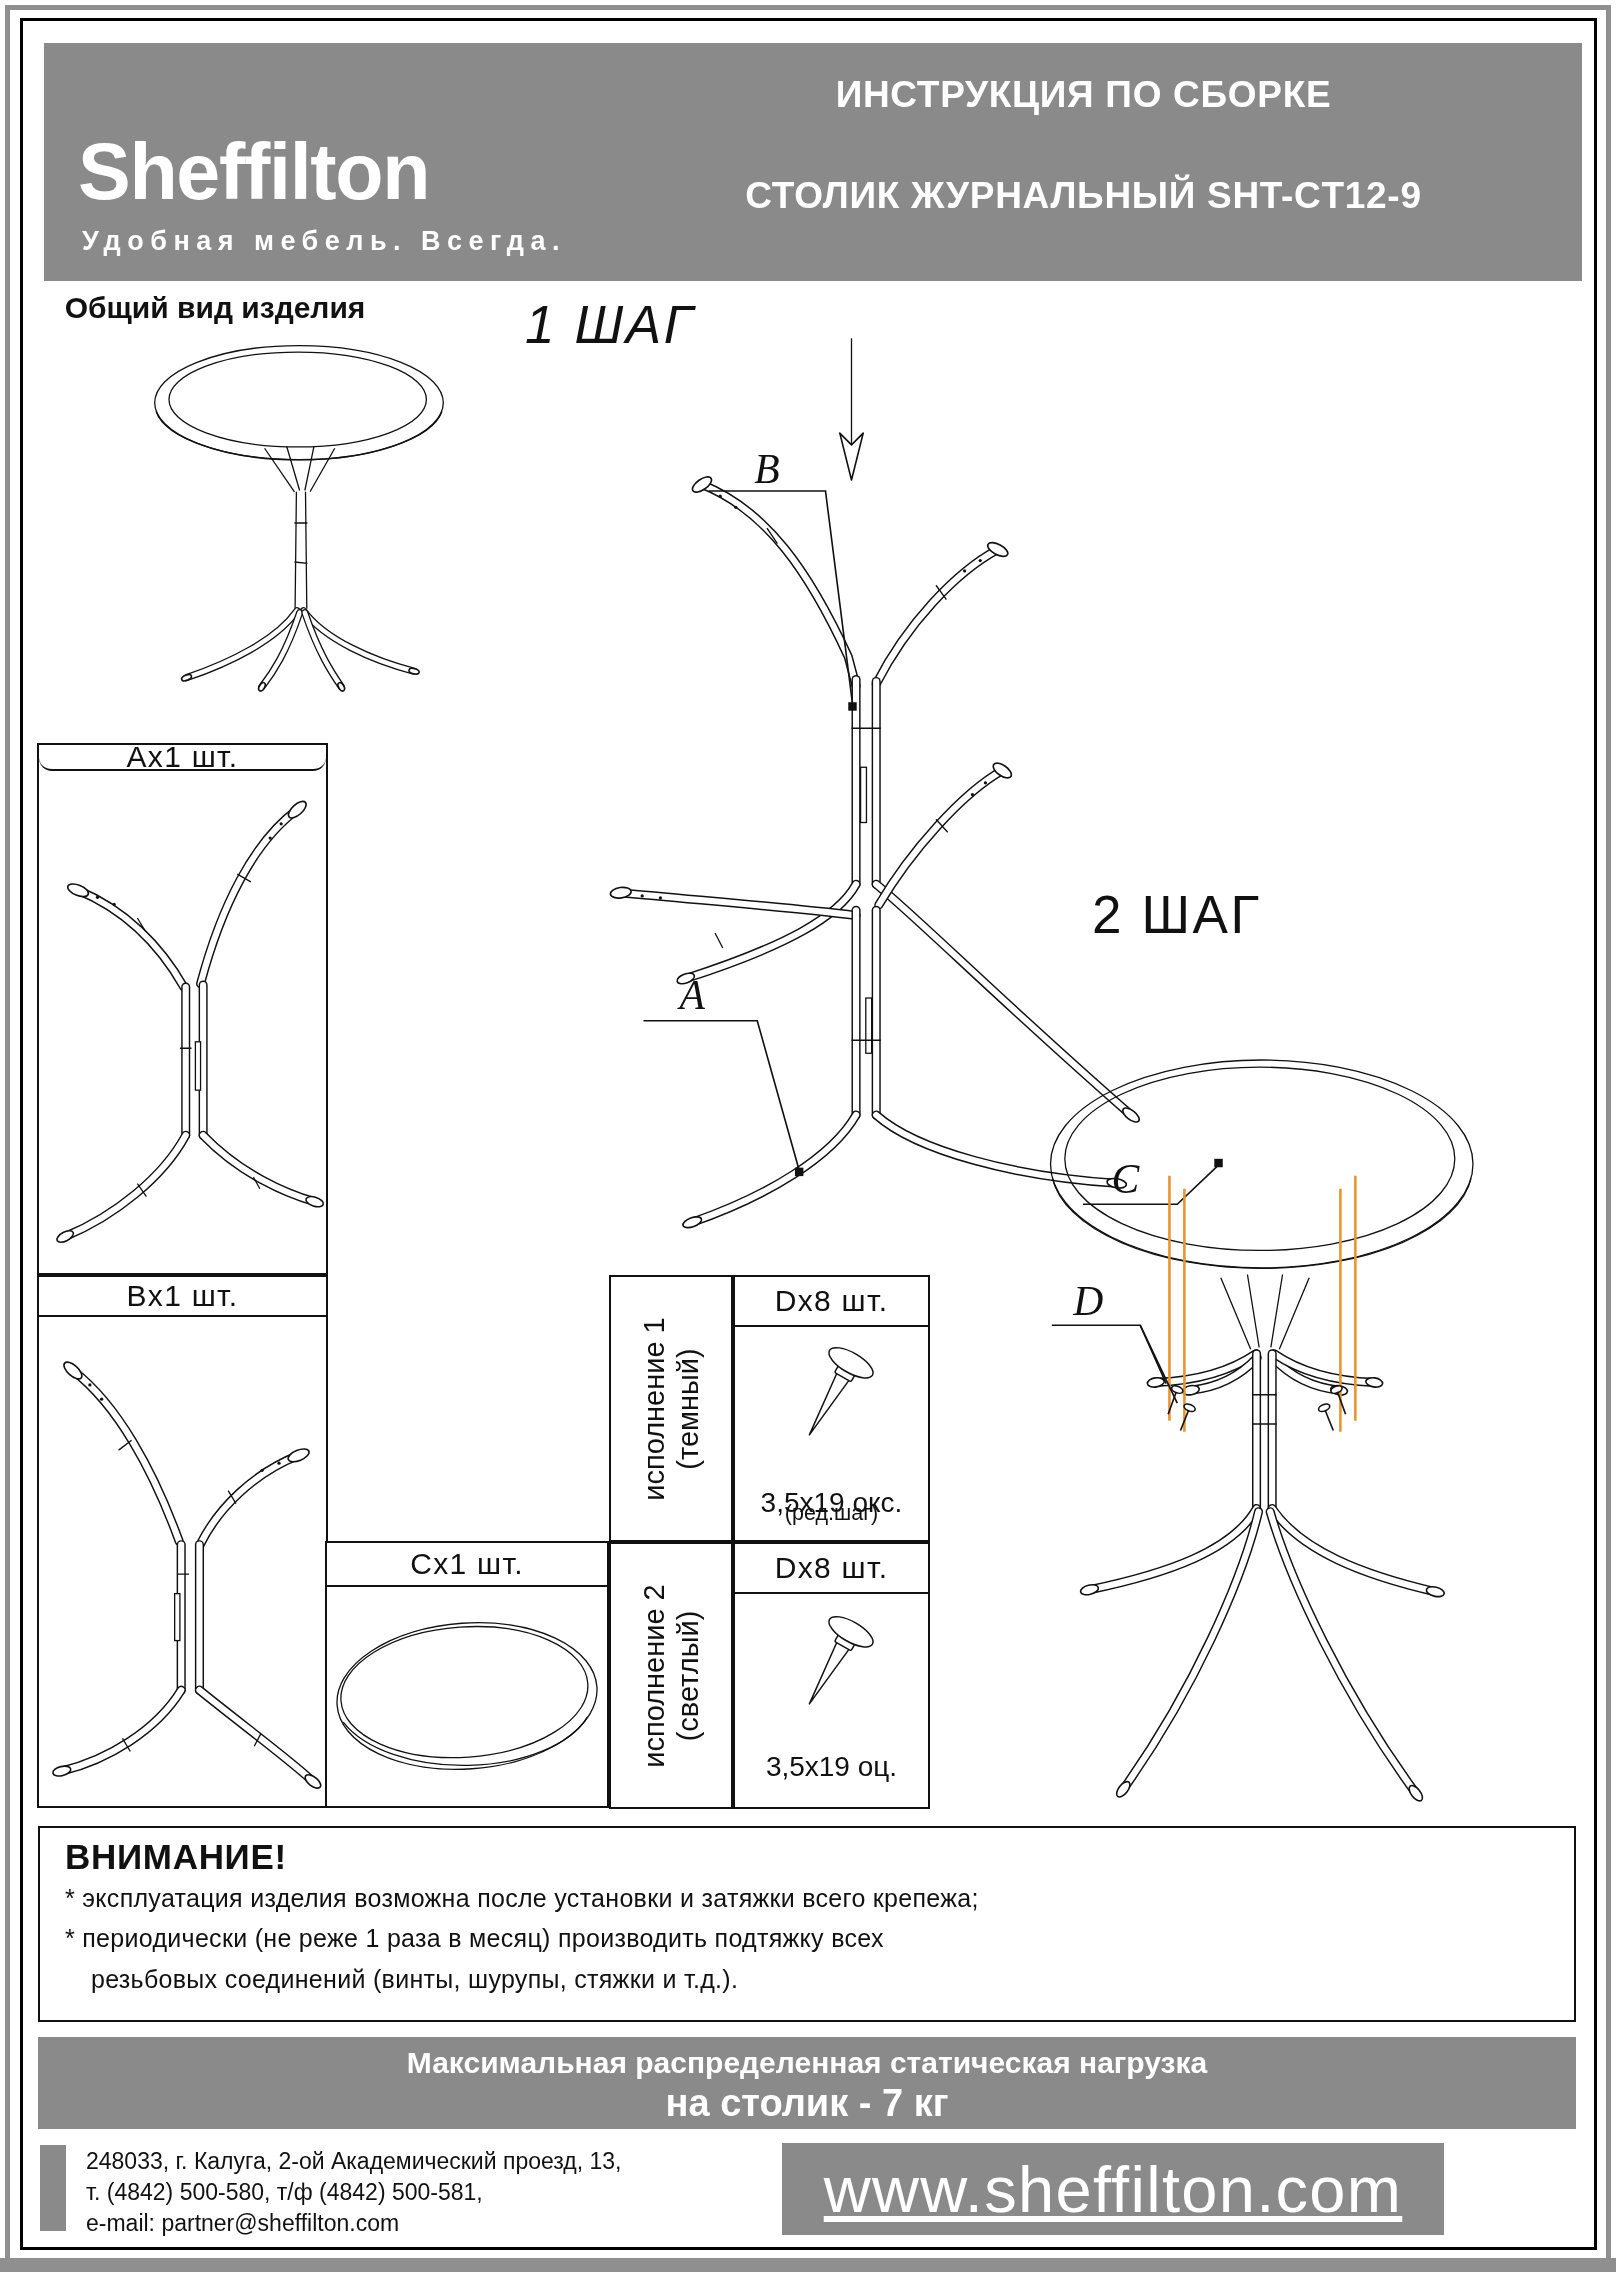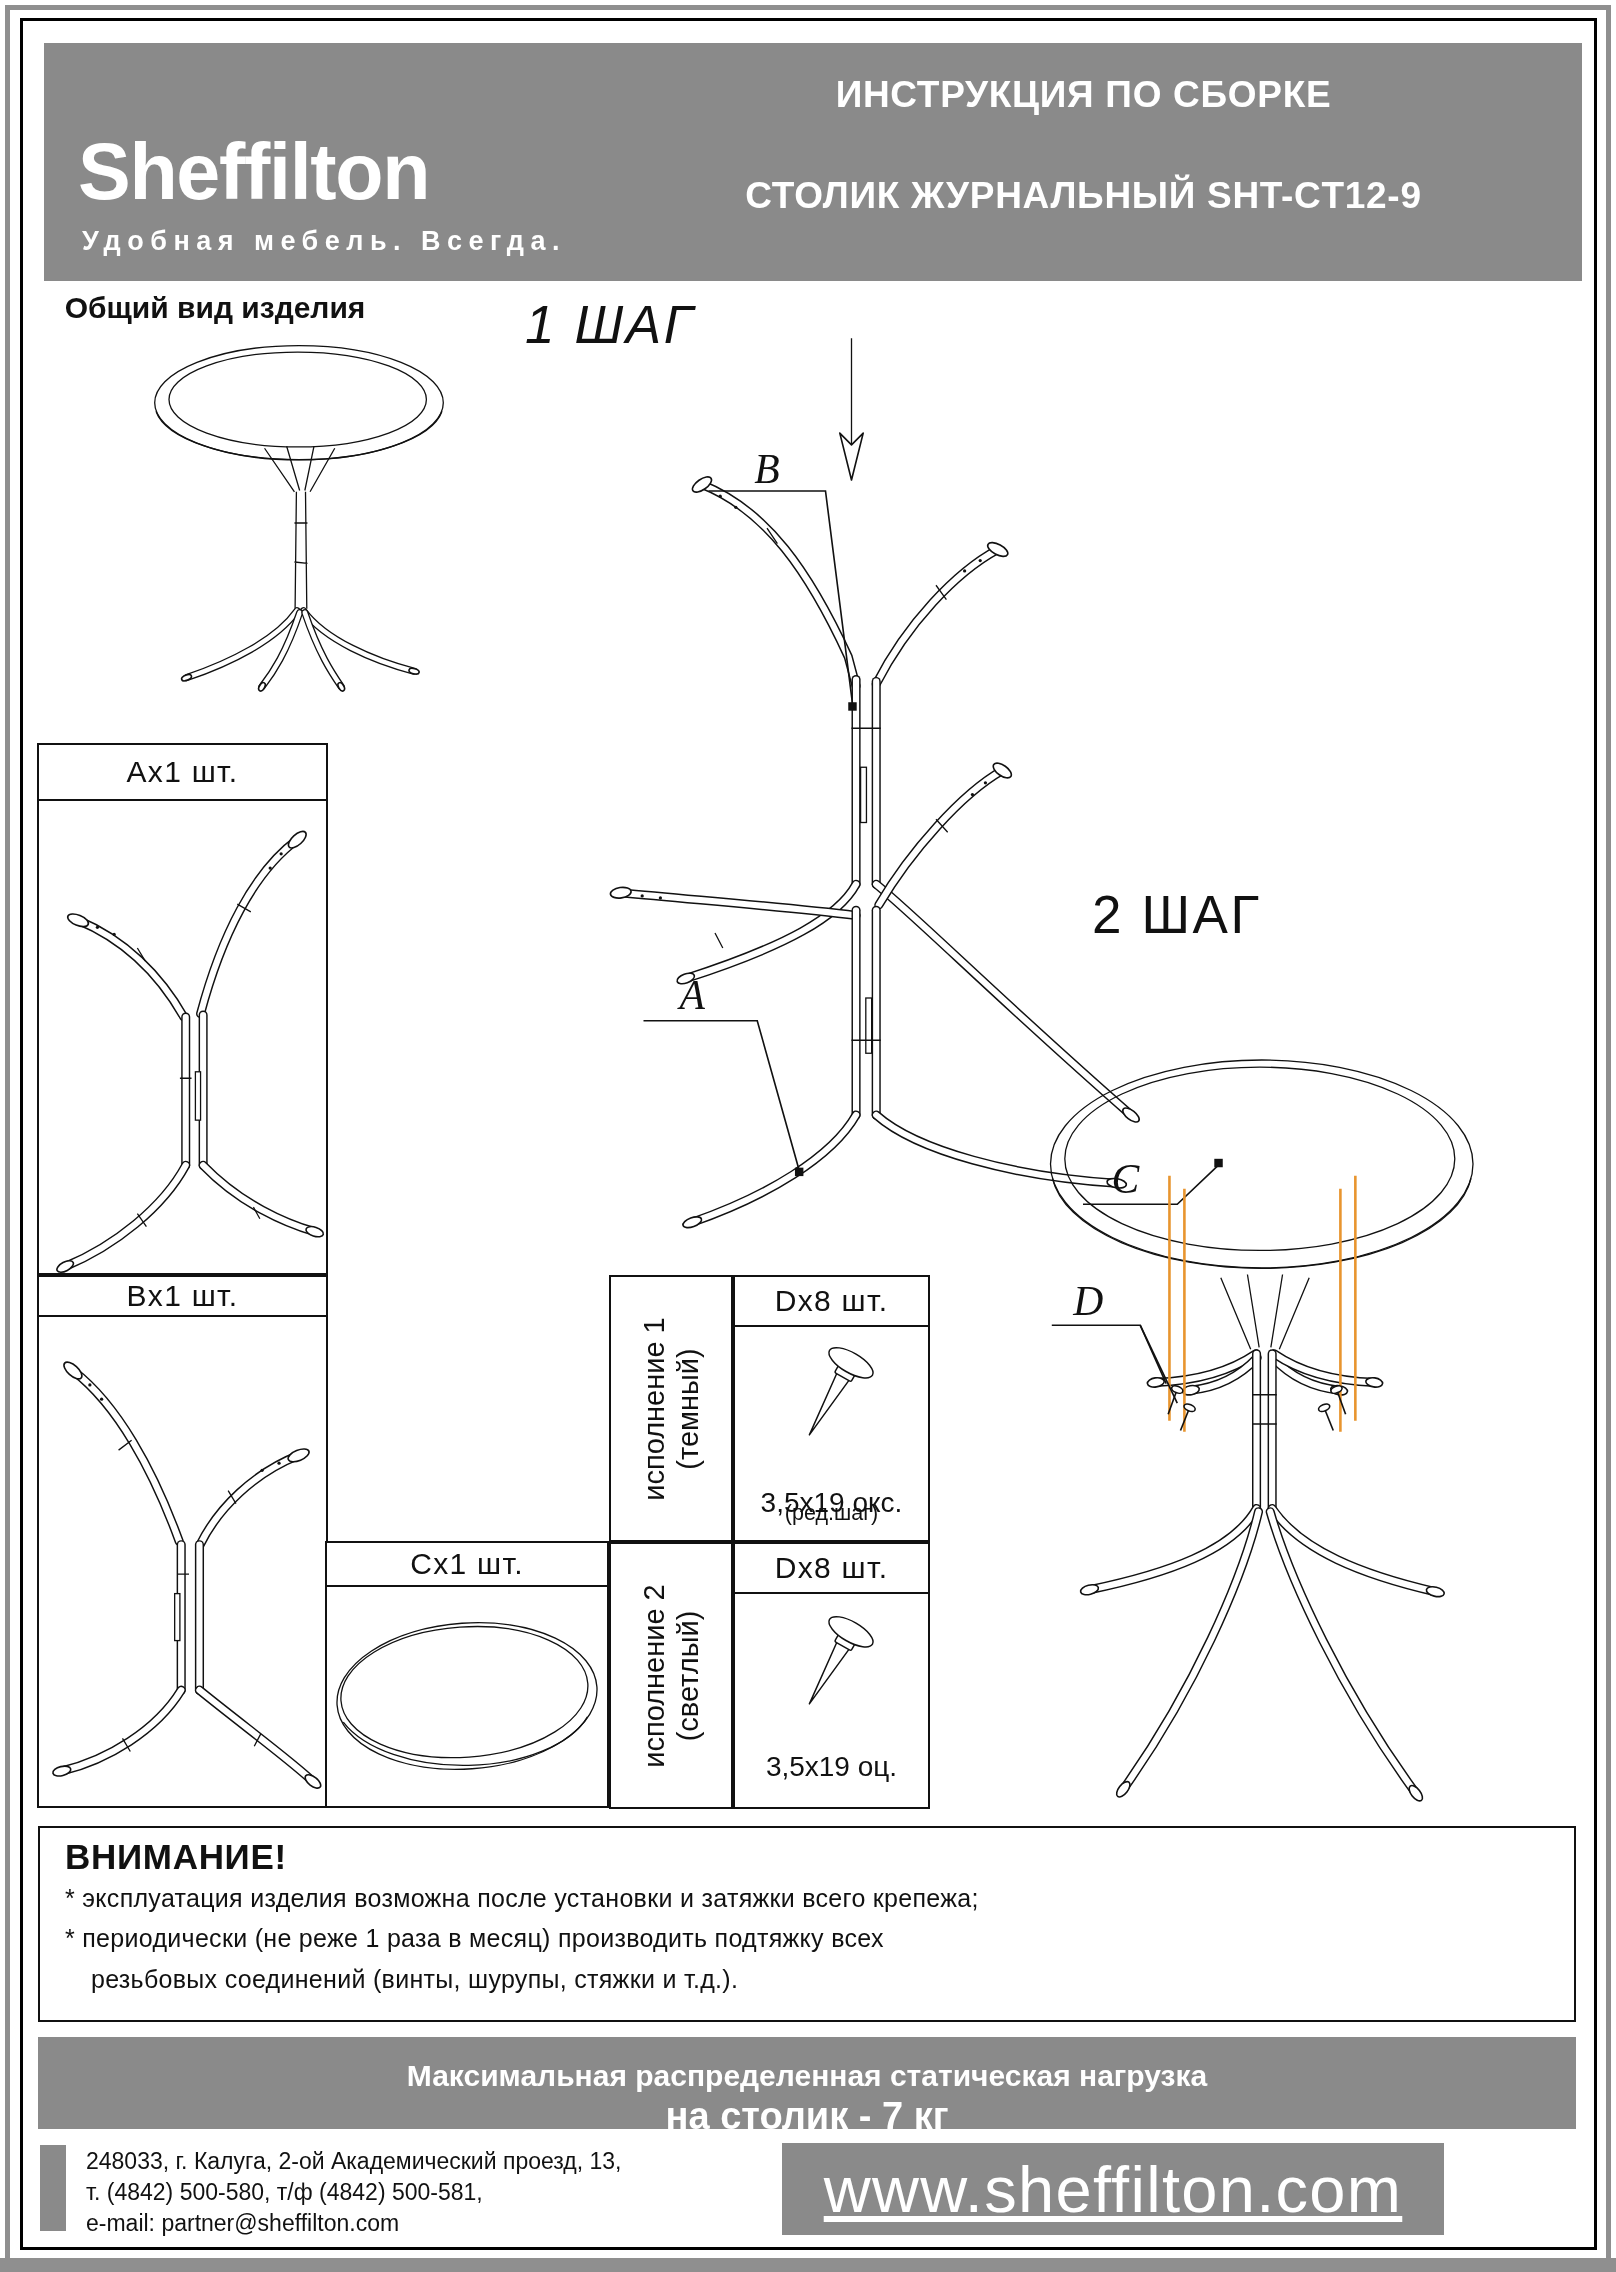--- a/index.html
+++ b/index.html
@@ -30,21 +30,21 @@
              border-bottom:2px solid #111;box-sizing:border-box;height:50px;}
   .screw-spec{position:absolute;width:100%;text-align:center;font-size:28px;}
   .screw-note{position:absolute;width:100%;text-align:center;font-size:21.5px;}
 
   .warning-box{left:38px;top:1826px;width:1538px;height:196px;border:2.6px solid #111;box-sizing:border-box;}
   .warn-title{position:absolute;left:25px;top:9px;font-size:35px;font-weight:700;letter-spacing:0.7px;}
   .warn-line{position:absolute;left:25px;font-size:25px;letter-spacing:0.3px;white-space:nowrap;}
 
   .load-banner{left:38px;top:2037px;width:1538px;height:92px;background:#8a8a8a;color:#fff;
                text-align:center;font-weight:700;}
-  .load-l1{margin-top:22px;font-size:30px;}
+  .load-l1{margin-top:9px;font-size:30px;}
   .load-l2{margin-top:2px;font-size:38px;}
 
   .footer-bar{left:40px;top:2145px;width:26px;height:86px;background:#8a8a8a;}
   .address{left:86px;top:2146px;font-size:23px;line-height:31px;color:#111;}
   .site-box{left:782px;top:2143px;width:662px;height:92px;background:#8a8a8a;color:#fff;
             display:flex;align-items:center;justify-content:center;font-size:65px;letter-spacing:1.3px;text-decoration:underline;}
 
   
   .tube{fill:none;stroke:#111;stroke-width:14;stroke-linecap:round;stroke-linejoin:round;}
   .tubei{fill:none;stroke:#fff;stroke-width:9.5;stroke-linecap:round;stroke-linejoin:round;}
@@ -255,21 +255,21 @@
     </g>
 
     <g>
       <text class="cad" x="168" y="492" text-anchor="middle">D</text>
       <path class="lead" d="M 112,508 L 248,508 L 288,598"></path>
       <path class="lead" d="M 248,508 L 305,628"></path>
     </g>
   </svg>
 
   <div class="abs part-box" style="left:37px;top:743px;width:291px;height:532px;">
-    <div class="part-header" style="height:56px;">Ax1 шт.</div>
+    <div class="part-header" style="height:26px;border-radius:18px;">Ax1 шт.</div>
     <svg width="287" height="490" viewBox="0 0 440 760">
       <defs>
         <path id="paA" d="M 398,60 C 330,110 280,210 248,330"></path>
         <path id="paB" d="M 58,185 C 130,215 185,270 222,335"></path>
         <path id="paC" d="M 225,335 L 225,565"></path>
         <path id="paD" d="M 252,332 L 252,565"></path>
         <path id="paE" d="M 225,565 C 190,630 115,690 38,722"></path>
         <path id="paF" d="M 252,565 C 310,625 380,655 425,668"></path>
       </defs>
       <use href="#paA" class="tube"></use>

